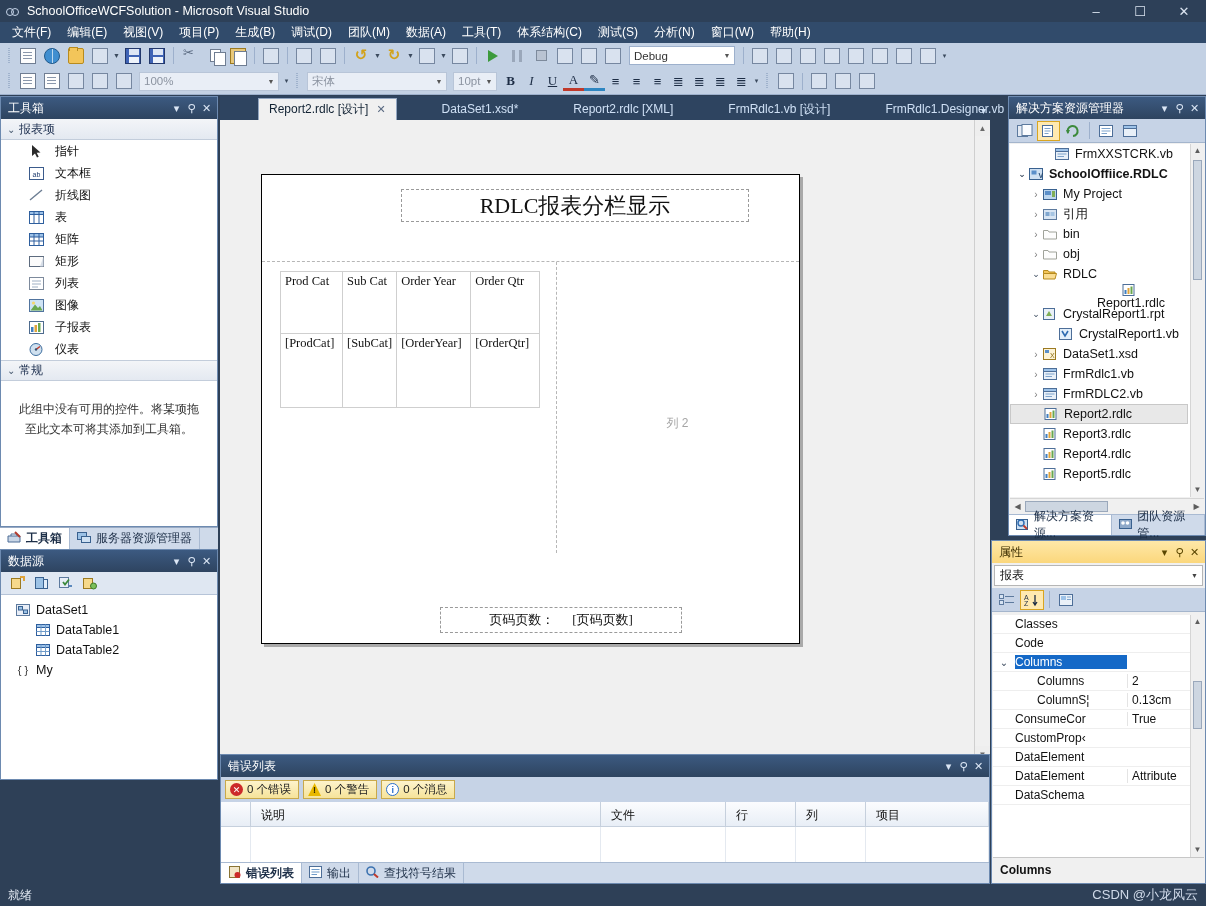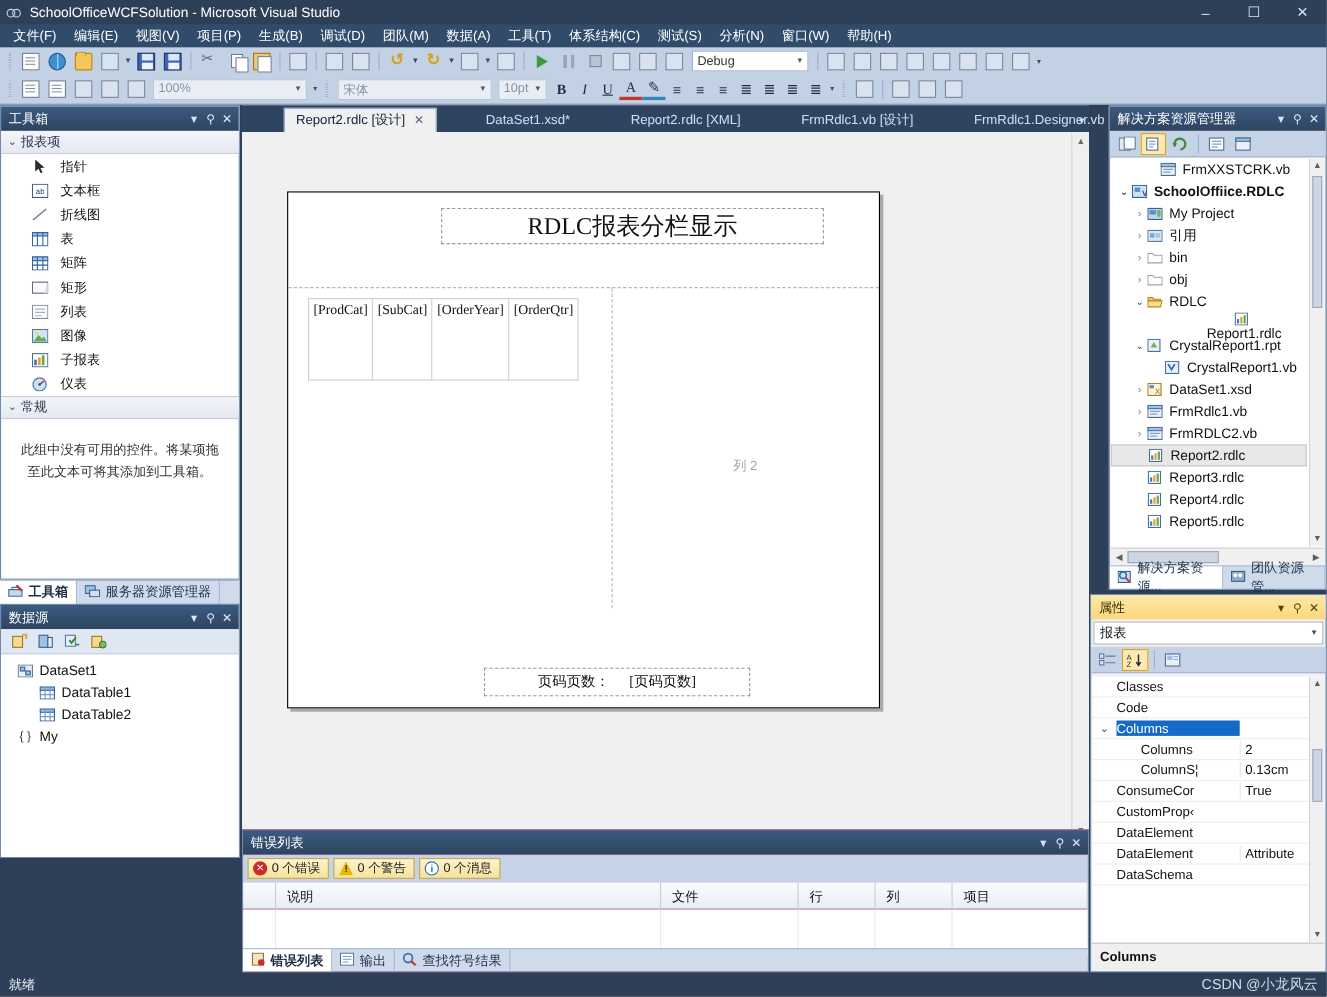--- a/index.html
+++ b/index.html
@@ -643,20 +643,26 @@
 
       <div class="design">
         <div class="canvas">
           <div class="rpttitle">RDLC报表分栏显示</div>
           <div class="bodysep"></div>
           <div class="coldiv"></div>
           <div class="col2lbl">列 2</div>
 
           <table class="tbl">
             <tbody>
+                <tr class="hdr">
+              <td style="width:62px;">Prod Cat</td>
+              <td style="width:53px;">Sub Cat</td>
+              <td style="width:74px;">Order Year</td>
+              <td style="width:69px;">Order Qtr</td>
+            </tr>
             <tr class="det">
               <td>[ProdCat]</td>
               <td>[SubCat]</td>
               <td>[OrderYear]</td>
               <td>[OrderQtr]</td>
             </tr>
           </tbody>
             </table>
 
           <div class="pgfoot">

